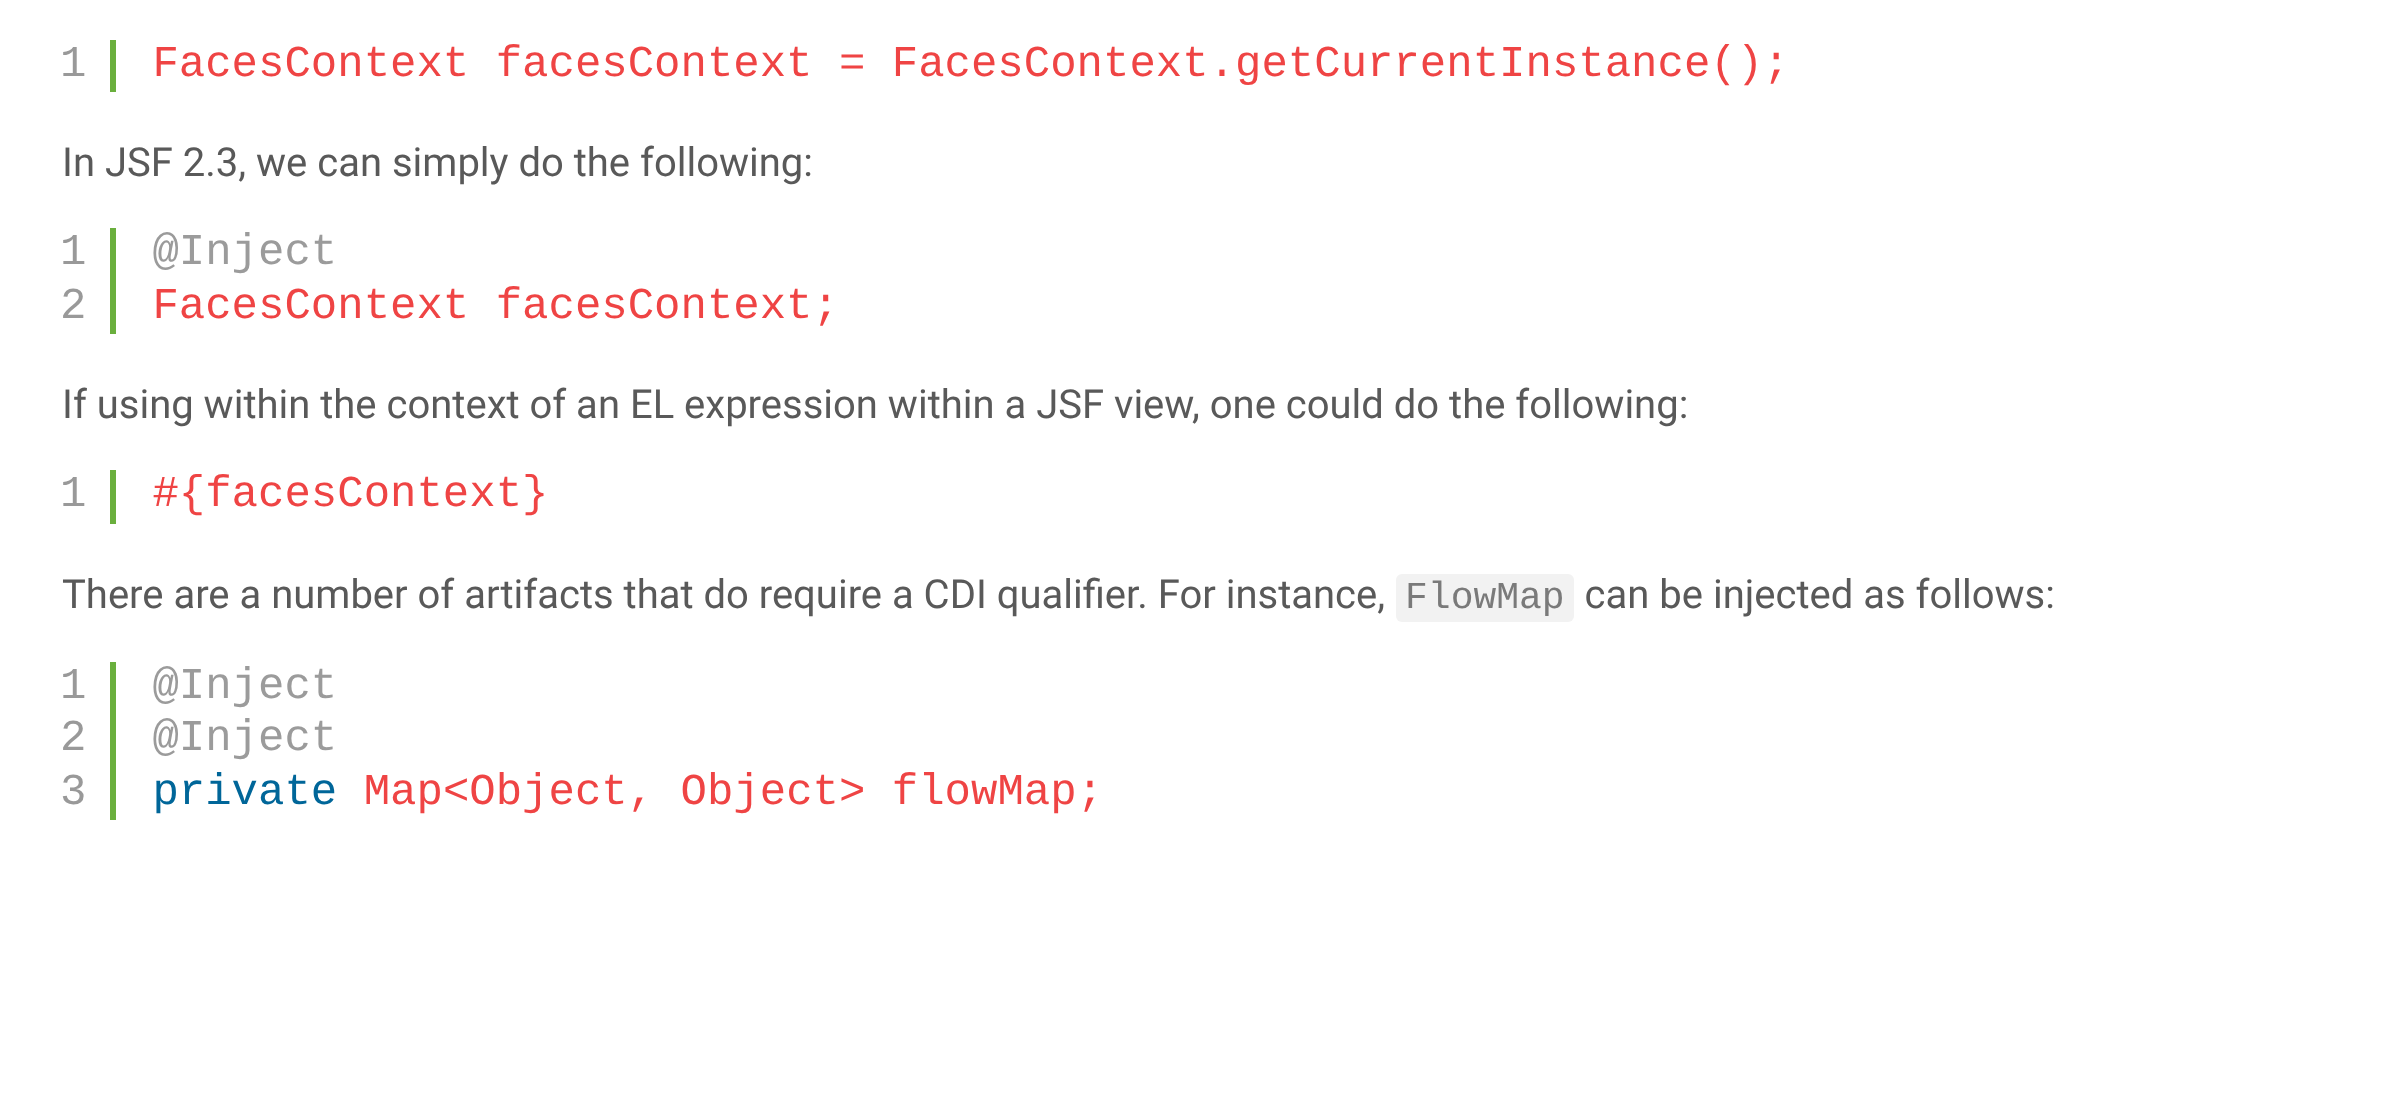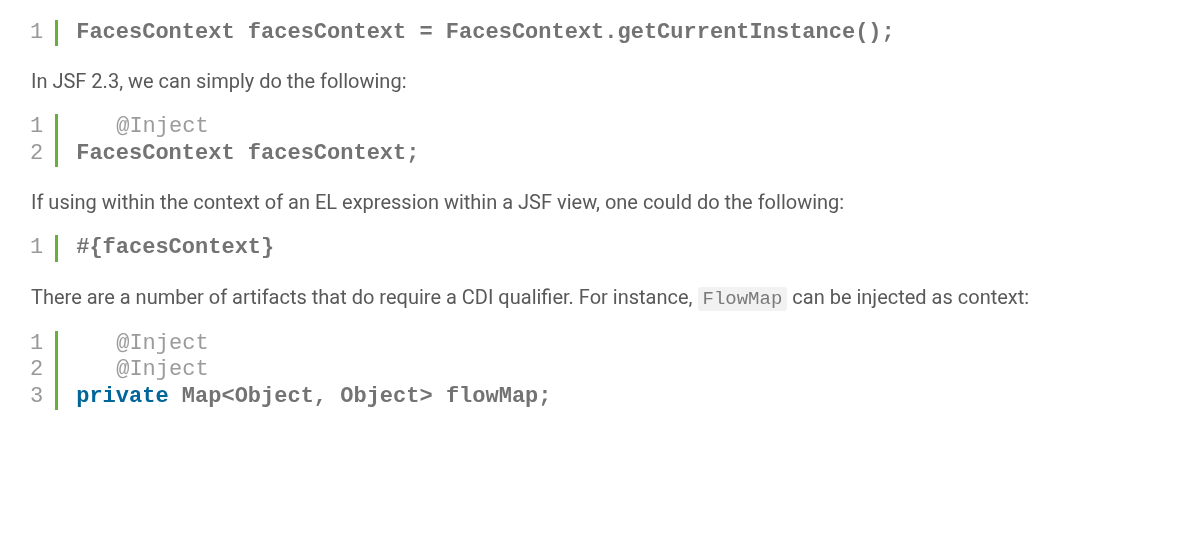--- a/index.html
+++ b/index.html
@@ -38,23 +38,23 @@
       color: #595959;
     }
     .inline-code {
       background-color: #f2f2f2;
       color: #7a7a7a;
       padding: 1px 5px;
       border-radius: 3px;
       font-family: "Consolas", "Menlo", "Courier New", monospace;
       font-size: 19px;
     }
-    .tk-annotation { color: #9b9b9b; margin-left: 40px; }
-    .tk-keyword { color: #006699; font-weight: bold; }
-    .tk-default { color: #737373; font-weight: bold; }
+    .tk-annotation { color: #9b9b9b; }
+    .tk-keyword { color: #006699; font-weight: normal; }
+    .tk-default { color: #ef4444; }
   </style>
 </head>
 <body>
 
 <div class="code-block">
   <div class="line-numbers">1</div>
   <div class="code-content"><span class="tk-default">FacesContext facesContext </span><span class="tk-default">=</span><span class="tk-default"> FacesContext</span><span class="tk-default">.</span><span class="tk-default">getCurrentInstance</span><span class="tk-default">();</span></div>
 </div>
 
 <p class="paragraph">In JSF 2.3, we can simply do the following:</p>
@@ -66,21 +66,21 @@
 <span class="tk-default">FacesContext facesContext</span><span class="tk-default">;</span></div>
 </div>
 
 <p class="paragraph">If using within the context of an EL expression within a JSF view, one could do the following:</p>
 
 <div class="code-block">
   <div class="line-numbers">1</div>
   <div class="code-content"><span class="tk-default">#{facesContext}</span></div>
 </div>
 
-<p class="paragraph"><span>There are a number of artifacts that do require a CDI qualifier.  For instance, </span><span class="inline-code">FlowMap</span><span> can be injected as context:</span></p>
+<p class="paragraph"><span>There are a number of artifacts that do require a CDI qualifier.  For instance, </span><span class="inline-code">FlowMap</span><span> can be injected as follows:</span></p>
 
 <div class="code-block">
   <div class="line-numbers">1
 2
 3</div>
   <div class="code-content"><span class="tk-annotation">@Inject</span>
 <span class="tk-annotation">@Inject</span>
 <span class="tk-keyword">private</span><span class="tk-default"> Map</span><span class="tk-default">&lt;</span><span class="tk-default">Object</span><span class="tk-default">,</span><span class="tk-default"> Object</span><span class="tk-default">&gt;</span><span class="tk-default"> flowMap</span><span class="tk-default">;</span></div>
 </div>
 

